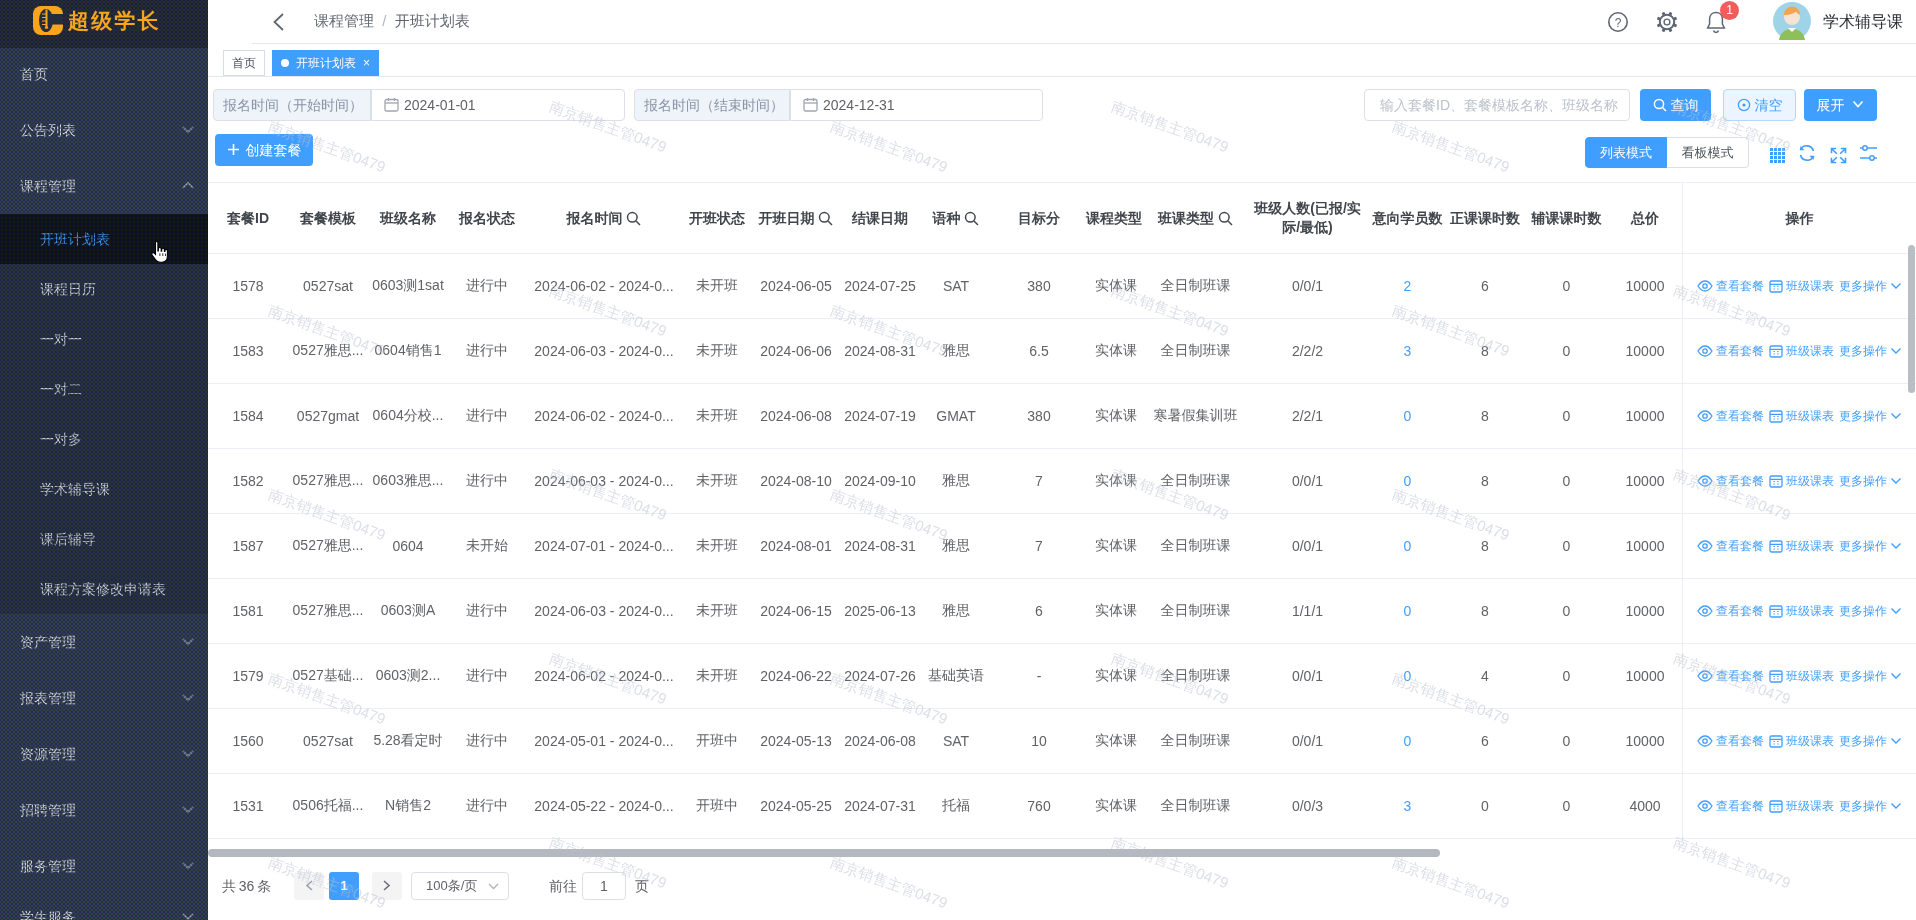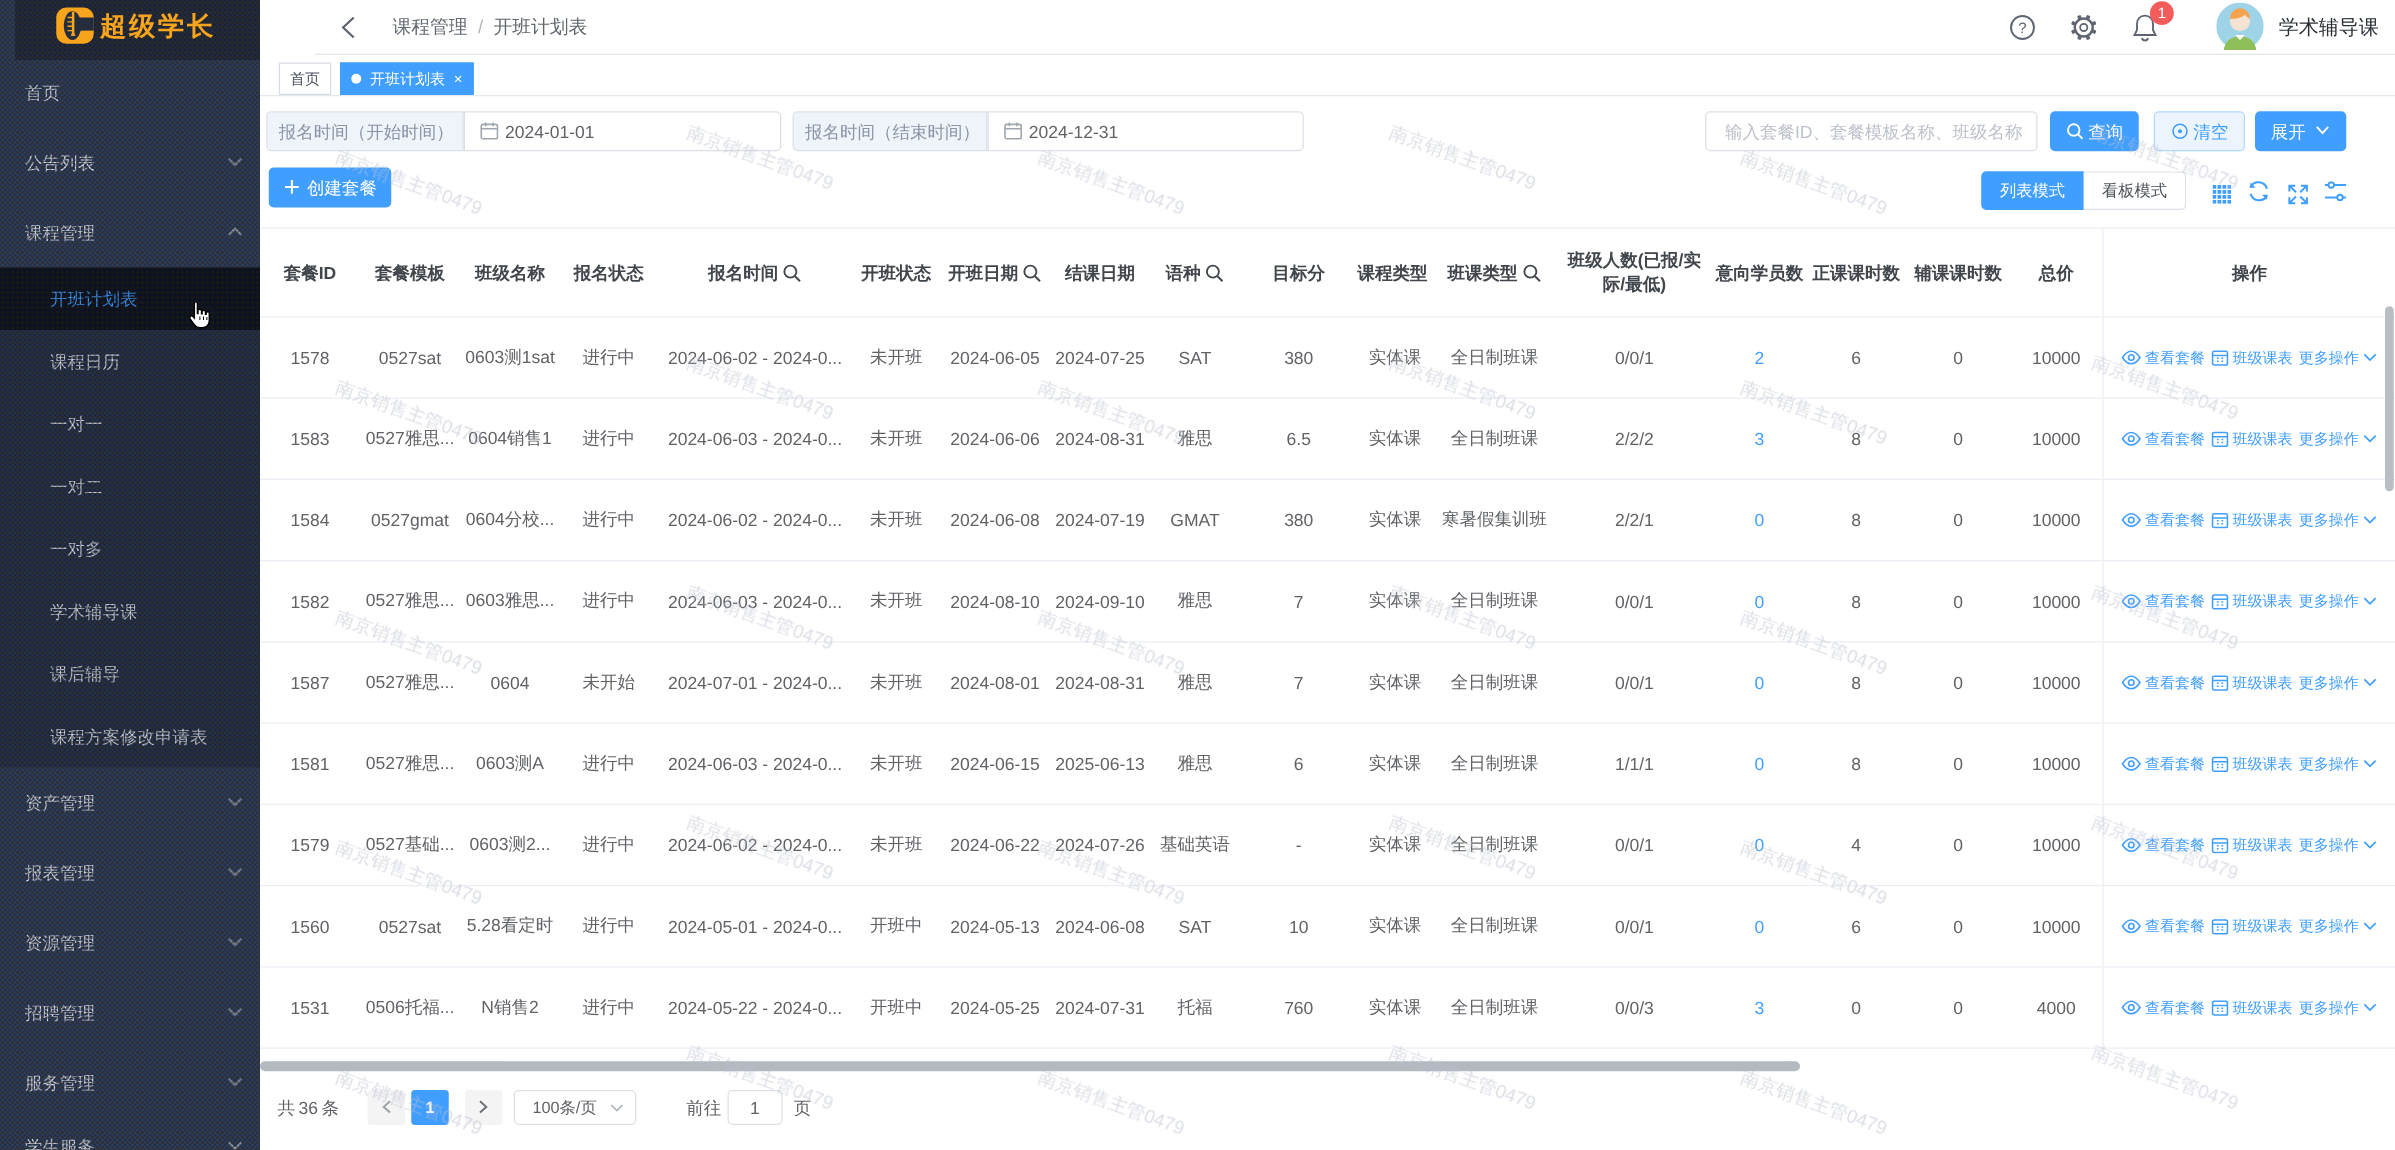--- a/index.html
+++ b/index.html
@@ -3,21 +3,21 @@
 <style>
 *{margin:0;padding:0;box-sizing:border-box;}
 html,body{width:1916px;height:920px;overflow:hidden;background:#fff;
   font-family:"Liberation Sans",sans-serif;}
 .abs{position:absolute;}
 
 #sidebar{left:0;top:0;width:208px;height:920px;background:#31405a;overflow:hidden;}
 .sbdots{position:absolute;left:0;top:0;width:208px;height:920px;
   background-image:radial-gradient(circle,rgba(40,28,6,.42) 1px,transparent 1.4px),radial-gradient(circle,rgba(6,10,40,.36) 1px,transparent 1.4px);
   background-size:4px 4px,4px 4px;background-position:0 0,2px 2px;}
-#logo{position:absolute;left:12px;top:0;width:208px;height:48px;background:#242e3f;background-image:radial-gradient(circle,rgba(40,28,6,.45) 1px,transparent 1.4px),radial-gradient(circle,rgba(6,10,40,.4) 1px,transparent 1.4px);background-size:4px 4px,4px 4px;background-position:0 0,2px 2px;}
+#logo{position:absolute;left:0;top:0;width:208px;height:48px;background:#242e3f;background-image:radial-gradient(circle,rgba(40,28,6,.45) 1px,transparent 1.4px),radial-gradient(circle,rgba(6,10,40,.4) 1px,transparent 1.4px);background-size:4px 4px,4px 4px;background-position:0 0,2px 2px;}
 .mi{position:absolute;left:0;width:208px;height:56px;color:#d7dde6;font-size:14px;
   line-height:56px;padding-left:20px;}
 .chev{position:absolute;right:14px;top:0;width:12px;height:100%;}
 .smi{position:absolute;left:0;width:208px;height:50px;color:#ccd3de;font-size:14px;
   line-height:50px;padding-left:40px;}
 #submenu{position:absolute;left:0;top:214px;width:208px;height:400px;background:#263349;}
 #activemi{position:absolute;left:0;top:0;width:208px;height:50px;background:#0d141f;
   color:#3d9dff;font-size:14px;line-height:50px;padding-left:40px;}
 
 #topbar{left:208px;top:0;width:1708px;height:44px;background:#fff;

